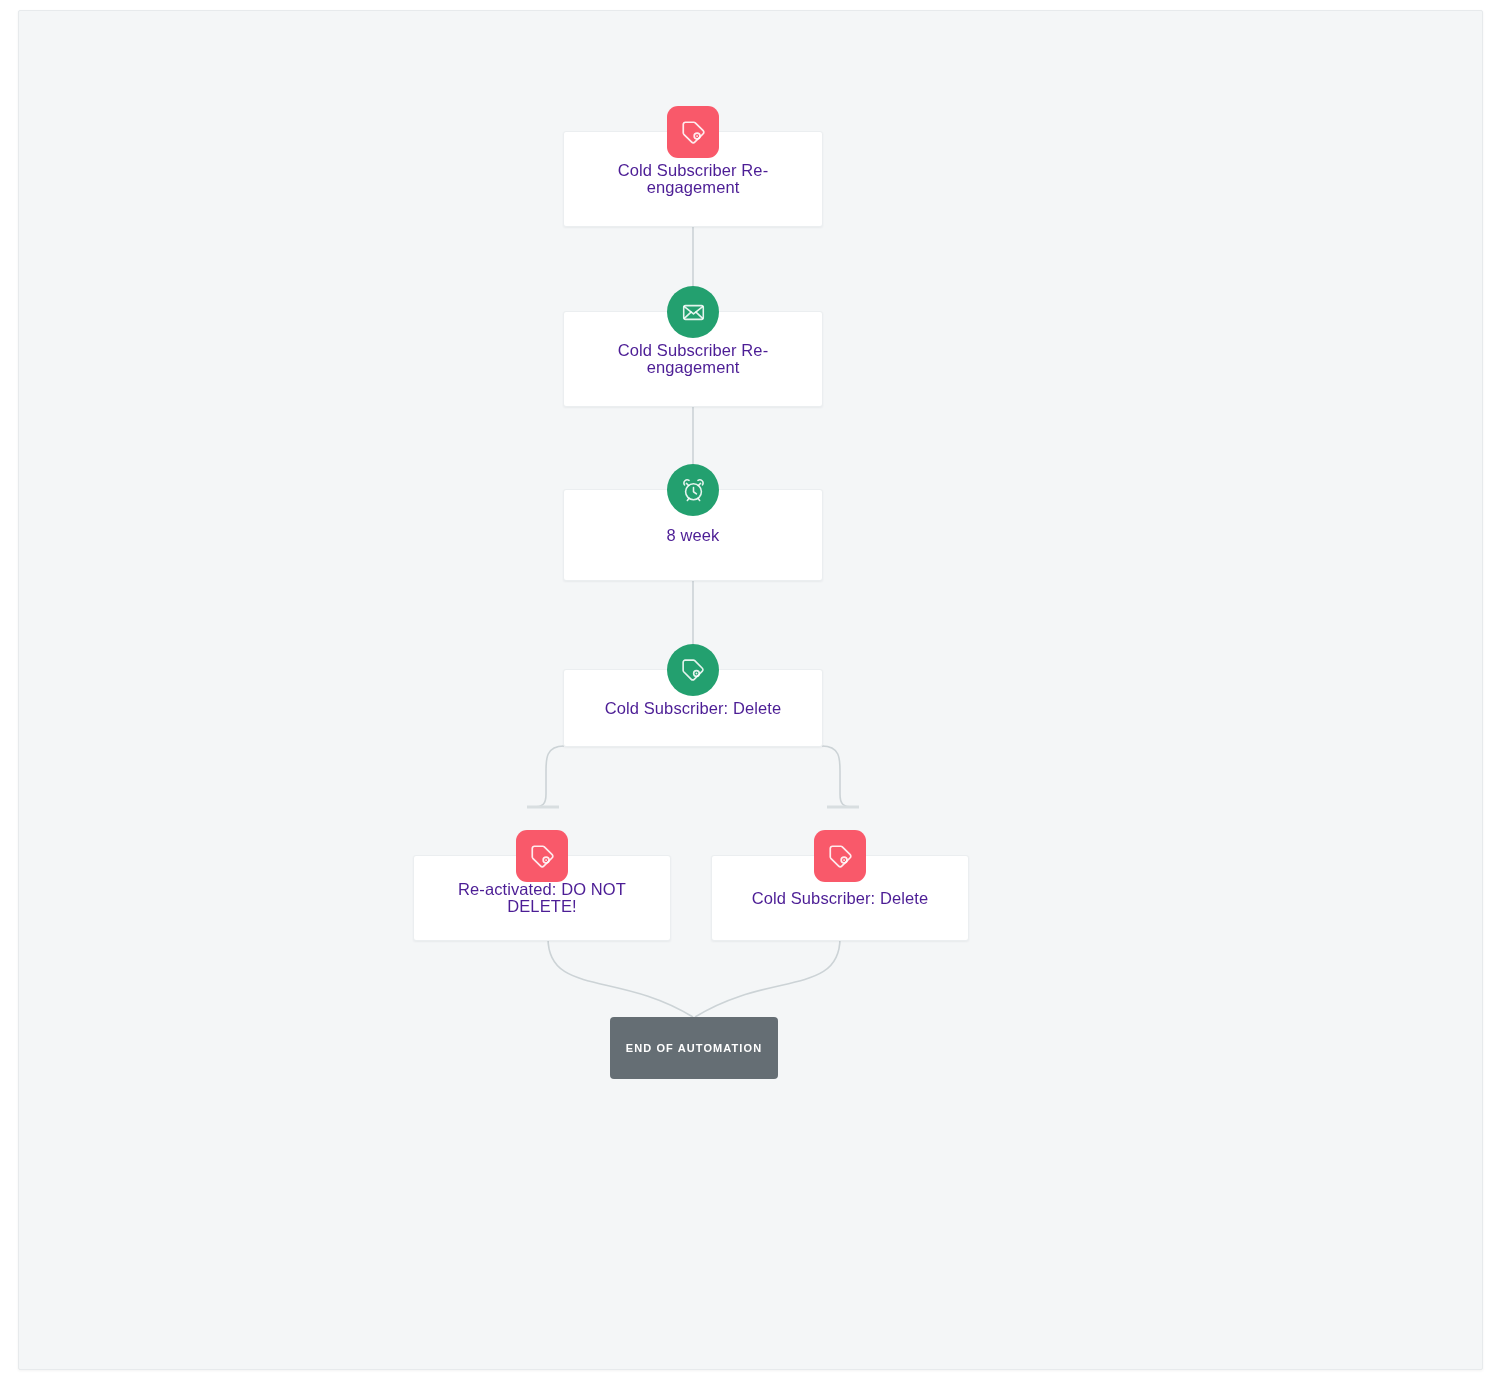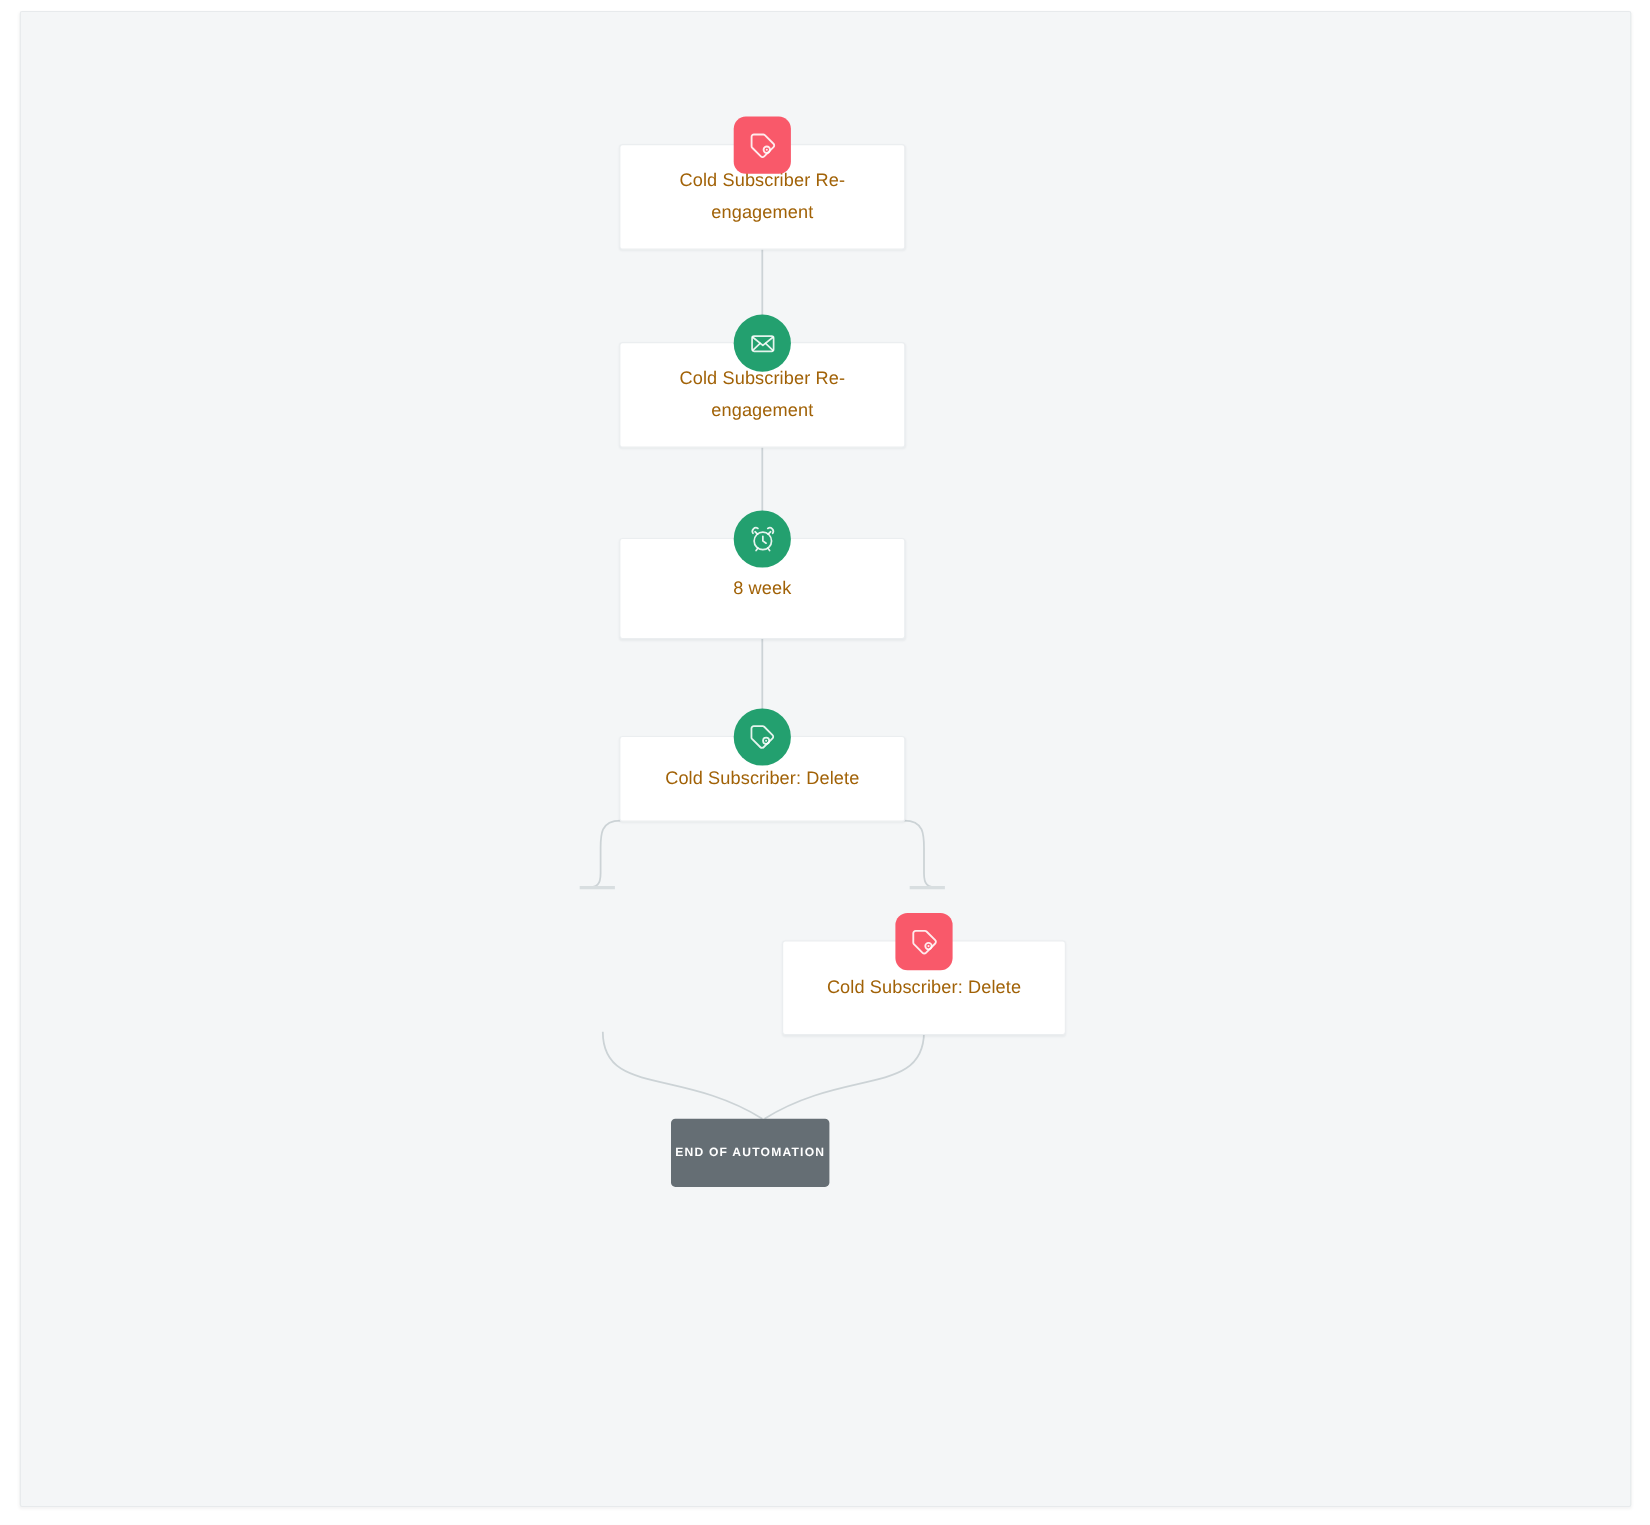--- a/index.html
+++ b/index.html
@@ -61,23 +61,23 @@
     border: 1px solid #ebeef0;
     border-radius: 3px;
     box-shadow: 0 1px 2px rgba(40,50,60,0.06);
     display: flex;
     align-items: center;
     justify-content: center;
     text-align: center;
     box-sizing: border-box;
   }
   .node-label {
-    color: #a16207;
+    color: #4c1d95;
     font-size: 16.5px;
-    line-height: 29px;
+    line-height: 17px;
     letter-spacing: 0.1px;
     padding: 0 24px;
     max-width: 100%;
   }
 
   
   .node-badge {
     position: absolute;
     left: 50%;
     top: 0;
@@ -204,31 +204,43 @@
         <svg viewBox="0 0 24 24" width="26" height="26" aria-hidden="true">
           <path d="M20.6 13.1 L13.1 20.6 a1.9 1.9 0 0 1 -2.7 0 L3.4 13.6 a1.9 1.9 0 0 1 -0.5 -1.3 L2.9 4.8 a1.9 1.9 0 0 1 1.9 -1.9 l7.5 0 a1.9 1.9 0 0 1 1.3 0.5 l7 7 a1.9 1.9 0 0 1 0 2.7 z"></path>
           <circle cx="15.2" cy="15.2" r="2.6"></circle>
           <circle class="dotfill" cx="15.2" cy="15.2" r="0.85"></circle>
         </svg>
       </span>
       <span class="node-label">Cold Subscriber: Delete</span>
     </div>
   </div>
 
+  <div class="flow-node" style="left:394px; top:818px; width:258px;">
+    <div class="node-card" style="height:86px; margin-top:26px;">
+      <span class="node-badge badge-red" style="margin-top:-26px;">
+        <svg viewBox="0 0 24 24" width="27" height="27" aria-hidden="true">
+          <path d="M20.6 13.1 L13.1 20.6 a1.9 1.9 0 0 1 -2.7 0 L3.4 13.6 a1.9 1.9 0 0 1 -0.5 -1.3 L2.9 4.8 a1.9 1.9 0 0 1 1.9 -1.9 l7.5 0 a1.9 1.9 0 0 1 1.3 0.5 l7 7 a1.9 1.9 0 0 1 0 2.7 z"></path>
+          <circle cx="15.2" cy="15.2" r="2.6"></circle>
+          <circle class="dotfill" cx="15.2" cy="15.2" r="0.85"></circle>
+        </svg>
+      </span>
+      <span class="node-label">Re-activated: DO NOT DELETE!</span>
+    </div>
+  </div>
 
   <div class="flow-node" style="left:692px; top:818px; width:258px;">
     <div class="node-card" style="height:86px; margin-top:26px;">
       <span class="node-badge badge-red" style="margin-top:-26px;">
         <svg viewBox="0 0 24 24" width="27" height="27" aria-hidden="true">
           <path d="M20.6 13.1 L13.1 20.6 a1.9 1.9 0 0 1 -2.7 0 L3.4 13.6 a1.9 1.9 0 0 1 -0.5 -1.3 L2.9 4.8 a1.9 1.9 0 0 1 1.9 -1.9 l7.5 0 a1.9 1.9 0 0 1 1.3 0.5 l7 7 a1.9 1.9 0 0 1 0 2.7 z"></path>
           <circle cx="15.2" cy="15.2" r="2.6"></circle>
           <circle class="dotfill" cx="15.2" cy="15.2" r="0.85"></circle>
         </svg>
       </span>
       <span class="node-label">Cold Subscriber: Delete</span>
     </div>
   </div>
 
-  <div id="end-of-automation" style="left:591px; top:1006px; width:144px; height:62px;">
+  <div id="end-of-automation" style="left:591px; top:1006px; width:168px; height:62px;">
     <span class="end-label">End of automation</span>
   </div>
 
 </div>
 
 </body></html>

